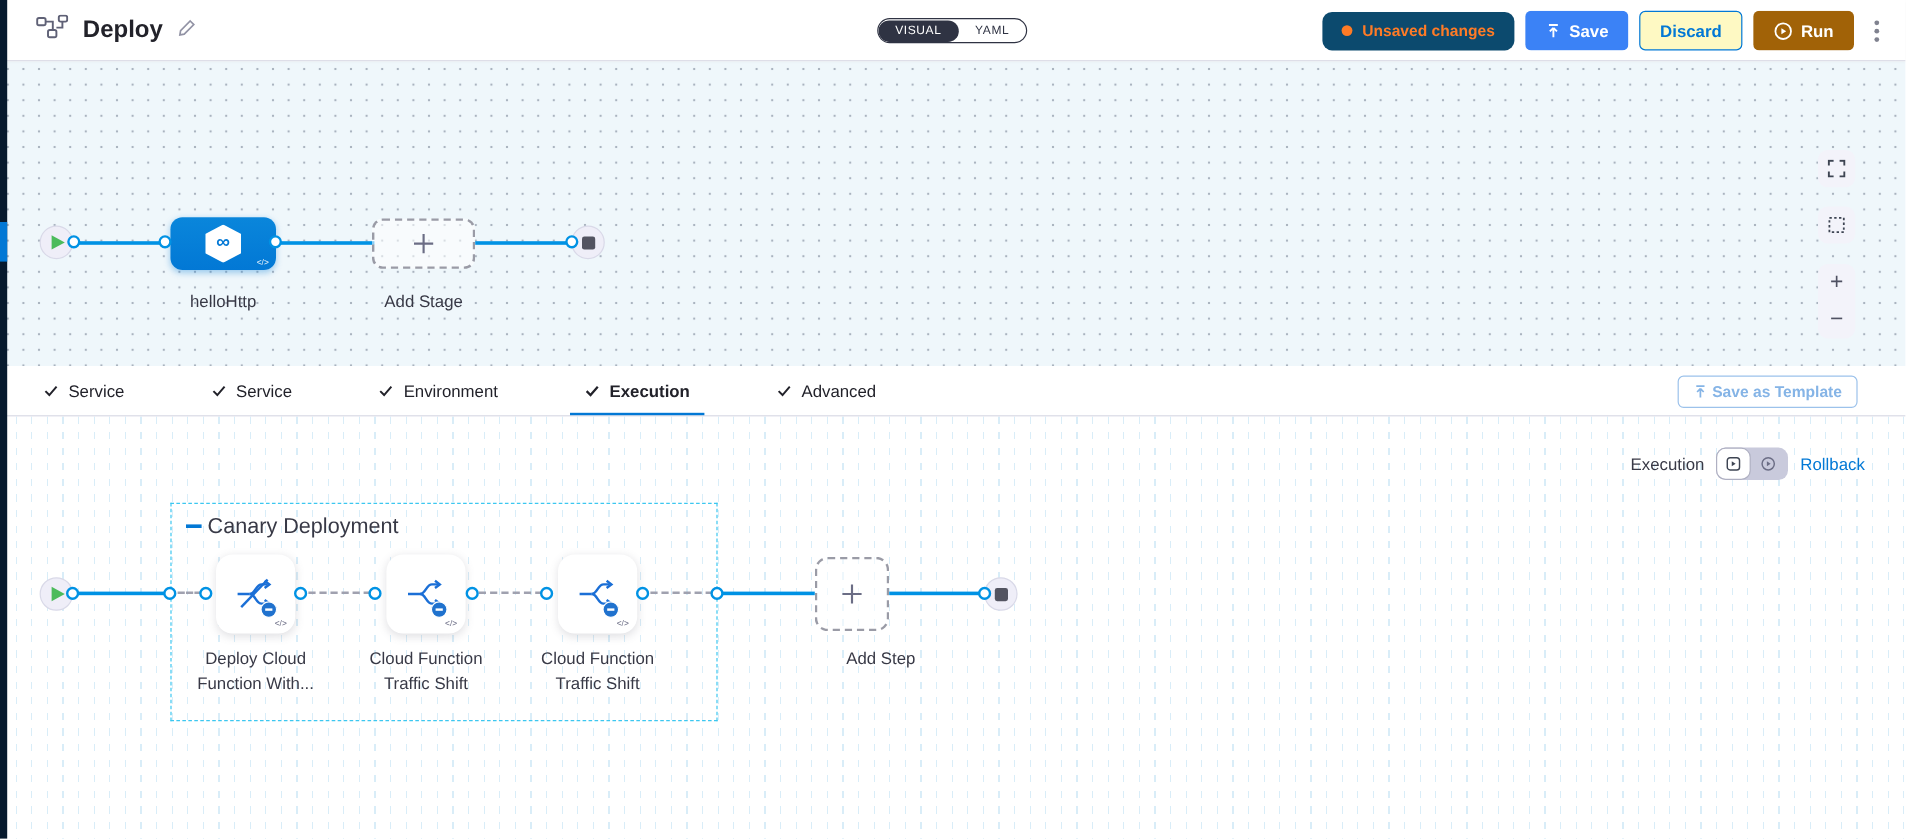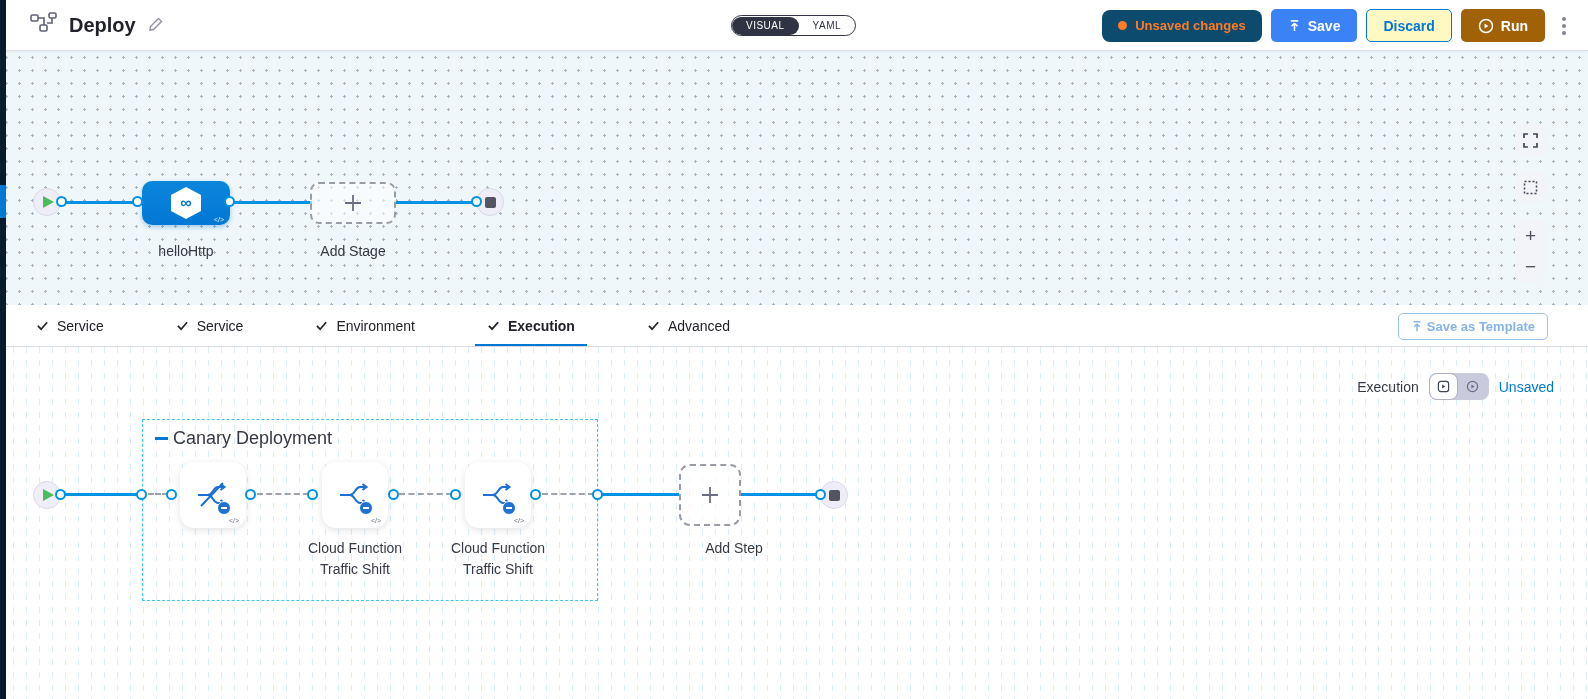--- a/index.html
+++ b/index.html
@@ -278,21 +278,21 @@
             <path d="M5.5 4.8 L9 7 L5.5 9.2 Z" fill="#3E4553" stroke="none"></path>
         </svg>
       </div>
       <div class="mode-seg">
         <svg width="13" height="13" viewBox="0 0 14 14" fill="none" stroke="#6B6D85" stroke-width="1.3">
           <circle cx="7" cy="7" r="5.5"></circle>
             <path d="M5.8 4.8 L9.2 7 L5.8 9.2 Z" fill="#6B6D85" stroke="none"></path>
         </svg>
       </div>
     </div>
-    <span class="rollback-link">Unsaved</span>
+    <span class="rollback-link">Rollback</span>
   </div>
 
   <div class="line" style="left:45px;top:146px;width:100px;height:3px;"></div>
   <div class="dashline" style="left:148px;top:146px;width:20px;"></div>
   <div class="dashline" style="left:257px;top:146px;width:52px;"></div>
   <div class="dashline" style="left:399px;top:146px;width:53px;"></div>
   <div class="dashline" style="left:542px;top:146px;width:52px;"></div>
   <div class="line" style="left:602px;top:146px;width:77px;height:3px;"></div>
   <div class="line" style="left:741px;top:146px;width:76px;height:3px;"></div>
 
@@ -363,20 +363,24 @@
     <svg width="22" height="22" viewBox="0 0 22 22" stroke="#6B6D85" stroke-width="1.8">
       <path d="M11 3 v16 M3 11 h16"></path>
     </svg>
   </div>
 
   <div class="conn-dot" style="left:815px;top:142px;"></div>
   <div class="node-circle" style="left:820px;top:134px;">
     <span class="stop-sq"></span>
   </div>
 
+  <div class="step-label" style="left:138px;">
+    <div>Deploy Cloud</div>
+      <div>Function With...</div>
+  </div>
   <div class="step-label" style="left:280px;">
     <div>Cloud Function</div>
       <div>Traffic Shift</div>
   </div>
   <div class="step-label" style="left:423px;">
     <div>Cloud Function</div>
       <div>Traffic Shift</div>
   </div>
   <div class="step-label" style="left:674px;width:120px;">Add Step</div>
 </div>

